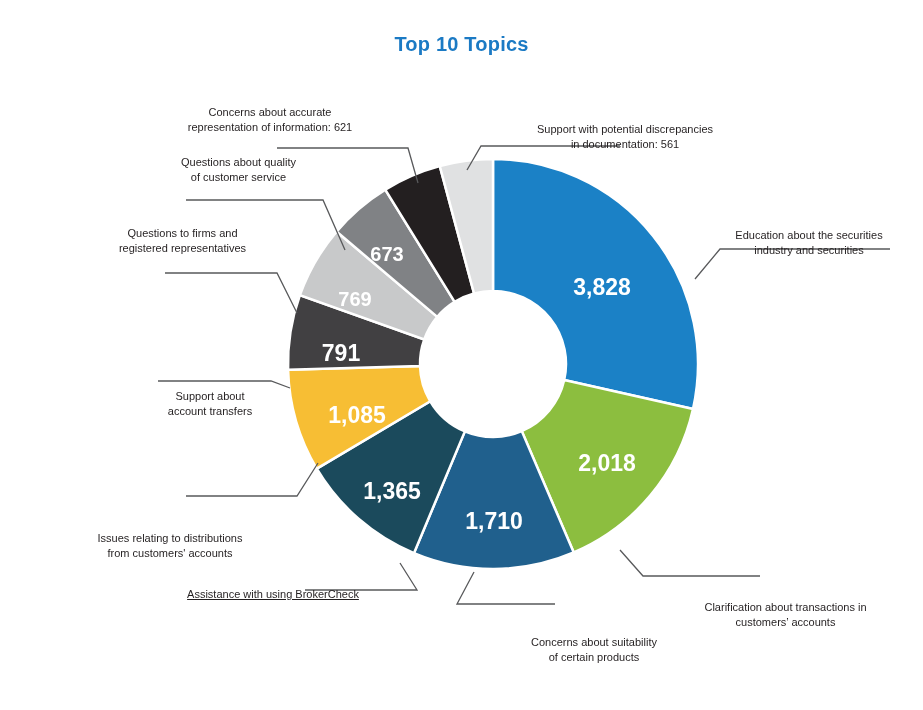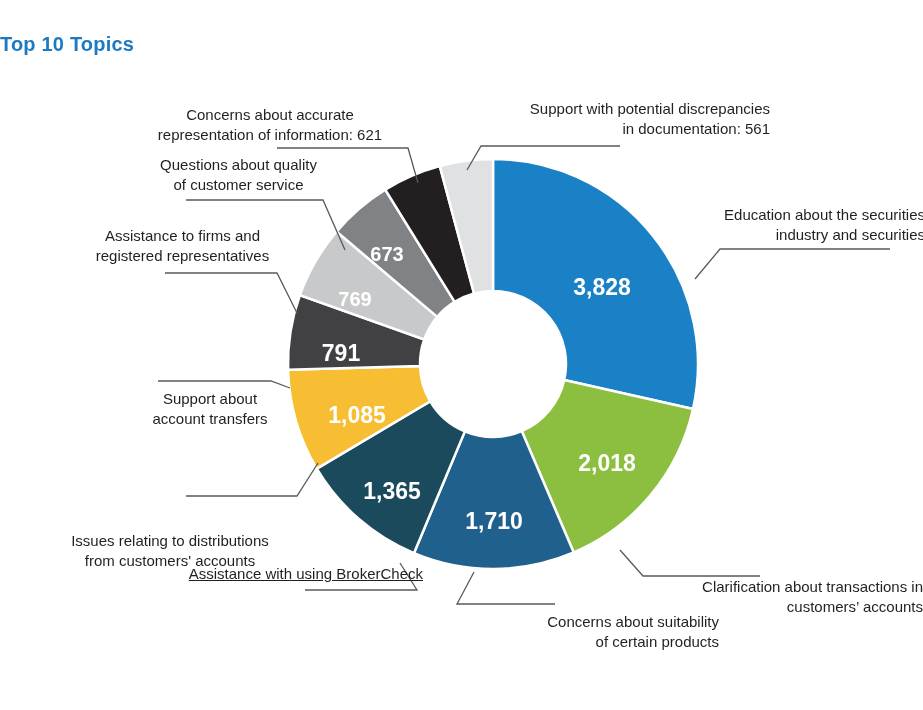--- a/index.html
+++ b/index.html
@@ -15,38 +15,39 @@
     width: 923px;
     height: 710px;
     background: #ffffff;
     overflow: hidden;
   }
   #chart-title {
     position: absolute;
     left: 0;
     top: 33px;
     width: 923px;
+    text-align: center;
     font-size: 20px;
     font-weight: bold;
     color: #1B7AC4;
     letter-spacing: 0.2px;
   }
   #donut-svg {
     position: absolute;
     left: 0;
     top: 0;
   }
   .callout-label {
     position: absolute;
-    font-size: 15px;
+    font-size: 11px;
     line-height: 1.33;
     color: #231F20;
     white-space: pre-line;
   }
-  .lbl-right { text-align: right; }
+  .lbl-right { text-align: center; margin-top: 23px; }
   .lbl-center{ text-align: center; }
   .slice-value {
     font-size: 23px;
     font-weight: bold;
     fill: #ffffff;
   }
   .slice-value-sm {
     font-size: 20px;
     font-weight: bold;
     fill: #ffffff;
@@ -129,21 +130,21 @@
 of certain products</div>
 
   <div class="callout-label lbl-right" style="left:123px; top:564px; width:300px;text-decoration:underline;">Assistance with using BrokerCheck</div>
 
   <div class="callout-label lbl-center" style="left:50px; top:531px; width:240px;">Issues relating to distributions
 from customers' accounts</div>
 
   <div class="callout-label lbl-center" style="left:150px; top:389px; width:120px;">Support about
 account transfers</div>
 
-  <div class="callout-label lbl-center" style="left:80px; top:226px; width:205px;">Assistance to firms and
+  <div class="callout-label lbl-center" style="left:80px; top:226px; width:205px;">Questions to firms and
 registered representatives</div>
 
   <div class="callout-label lbl-center" style="left:136px; top:155px; width:205px;">Questions about quality
 of customer service</div>
 
   <div class="callout-label lbl-center" style="left:125px; top:105px; width:290px;">Concerns about accurate
 representation of information: 621</div>
 
   <div class="callout-label lbl-right" style="left:480px; top:99px; width:290px;">Support with potential discrepancies
 in documentation: 561</div>

